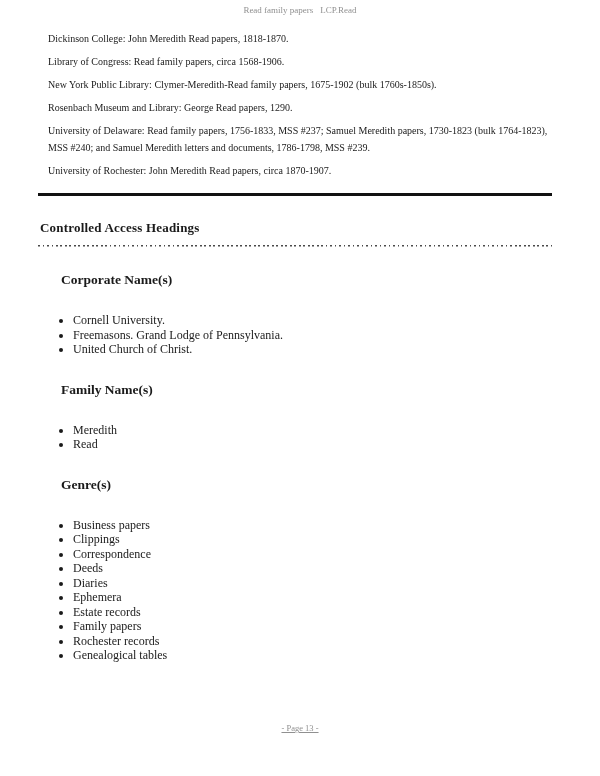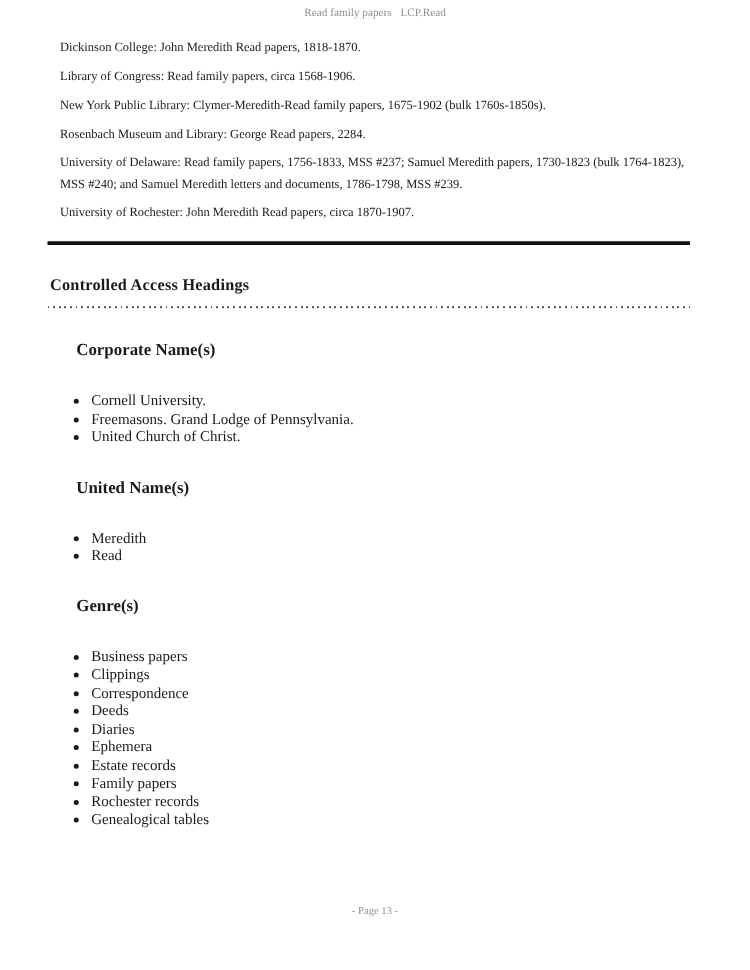--- a/index.html
+++ b/index.html
@@ -68,57 +68,58 @@
     line-height: 14.5px;
   }
   .page-footer {
     position: absolute;
     left: 0;
     top: 723px;
     width: 100%;
     text-align: center;
     font-size: 8.5px;
     color: #909090;
+    text-decoration: underline;
   }
 </style>
 </head>
 <body>
 
 <div class="page">
 
   <div class="page-header">
     <span>Read family papers</span><span class="doc-id">LCP.Read</span>
   </div>
 
   <div class="content">
 
     <p class="repo">Dickinson College: John Meredith Read papers, 1818-1870.</p>
     <p class="repo">Library of Congress: Read family papers, circa 1568-1906.</p>
     <p class="repo">New York Public Library: Clymer-Meredith-Read family papers, 1675-1902 (bulk 1760s-1850s).</p>
-    <p class="repo">Rosenbach Museum and Library: George Read papers, 2284.</p>
+    <p class="repo">Rosenbach Museum and Library: George Read papers, 1290.</p>
     <p class="repo">University of Delaware: Read family papers, 1756-1833, MSS #237; Samuel Meredith papers, 1730-1823 (bulk 1764-1823), MSS #240; and Samuel Meredith letters and documents, 1786-1798, MSS #239.</p>
     <p class="repo">University of Rochester: John Meredith Read papers, circa 1870-1907.</p>
 
     <div class="thick-rule"></div>
 
     <h1 class="section-title">Controlled Access Headings</h1>
 
     <div class="dotted-rule"></div>
 
     <div class="subsection">
       <h2>Corporate Name(s)</h2>
       <ul>
         <li>Cornell University.</li>
         <li>Freemasons. Grand Lodge of Pennsylvania.</li>
         <li>United Church of Christ.</li>
       </ul>
     </div>
 
     <div class="subsection">
-      <h2>United Name(s)</h2>
+      <h2>Family Name(s)</h2>
       <ul>
         <li>Meredith</li>
         <li>Read</li>
       </ul>
     </div>
 
     <div class="subsection">
       <h2>Genre(s)</h2>
       <ul>
         <li>Business papers</li>

